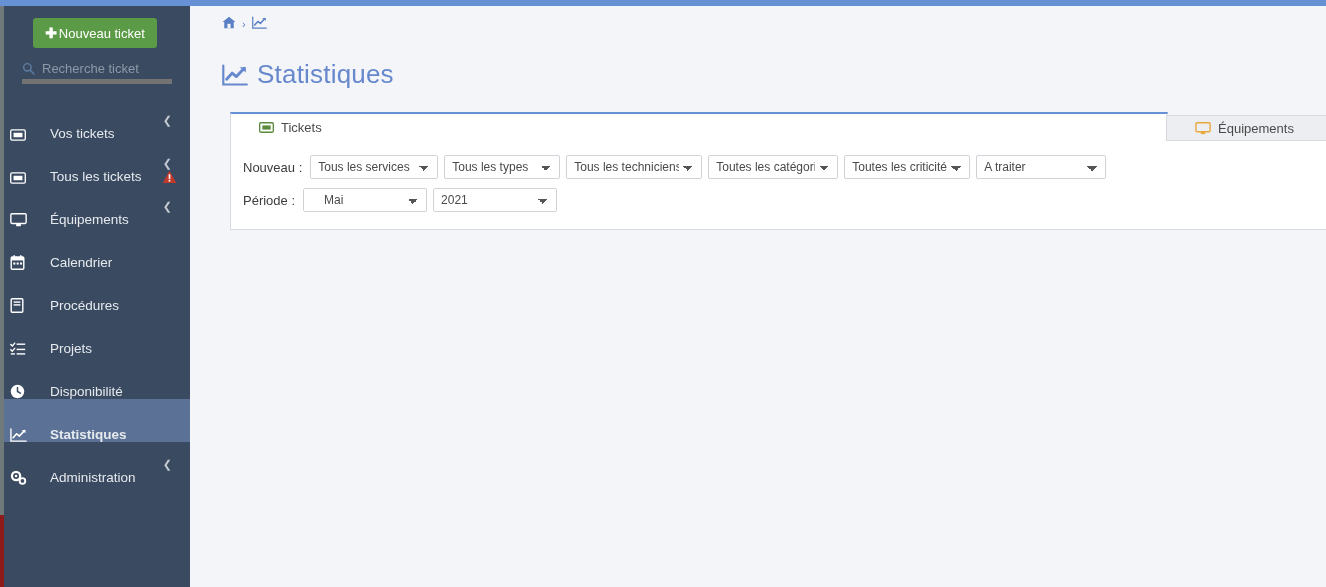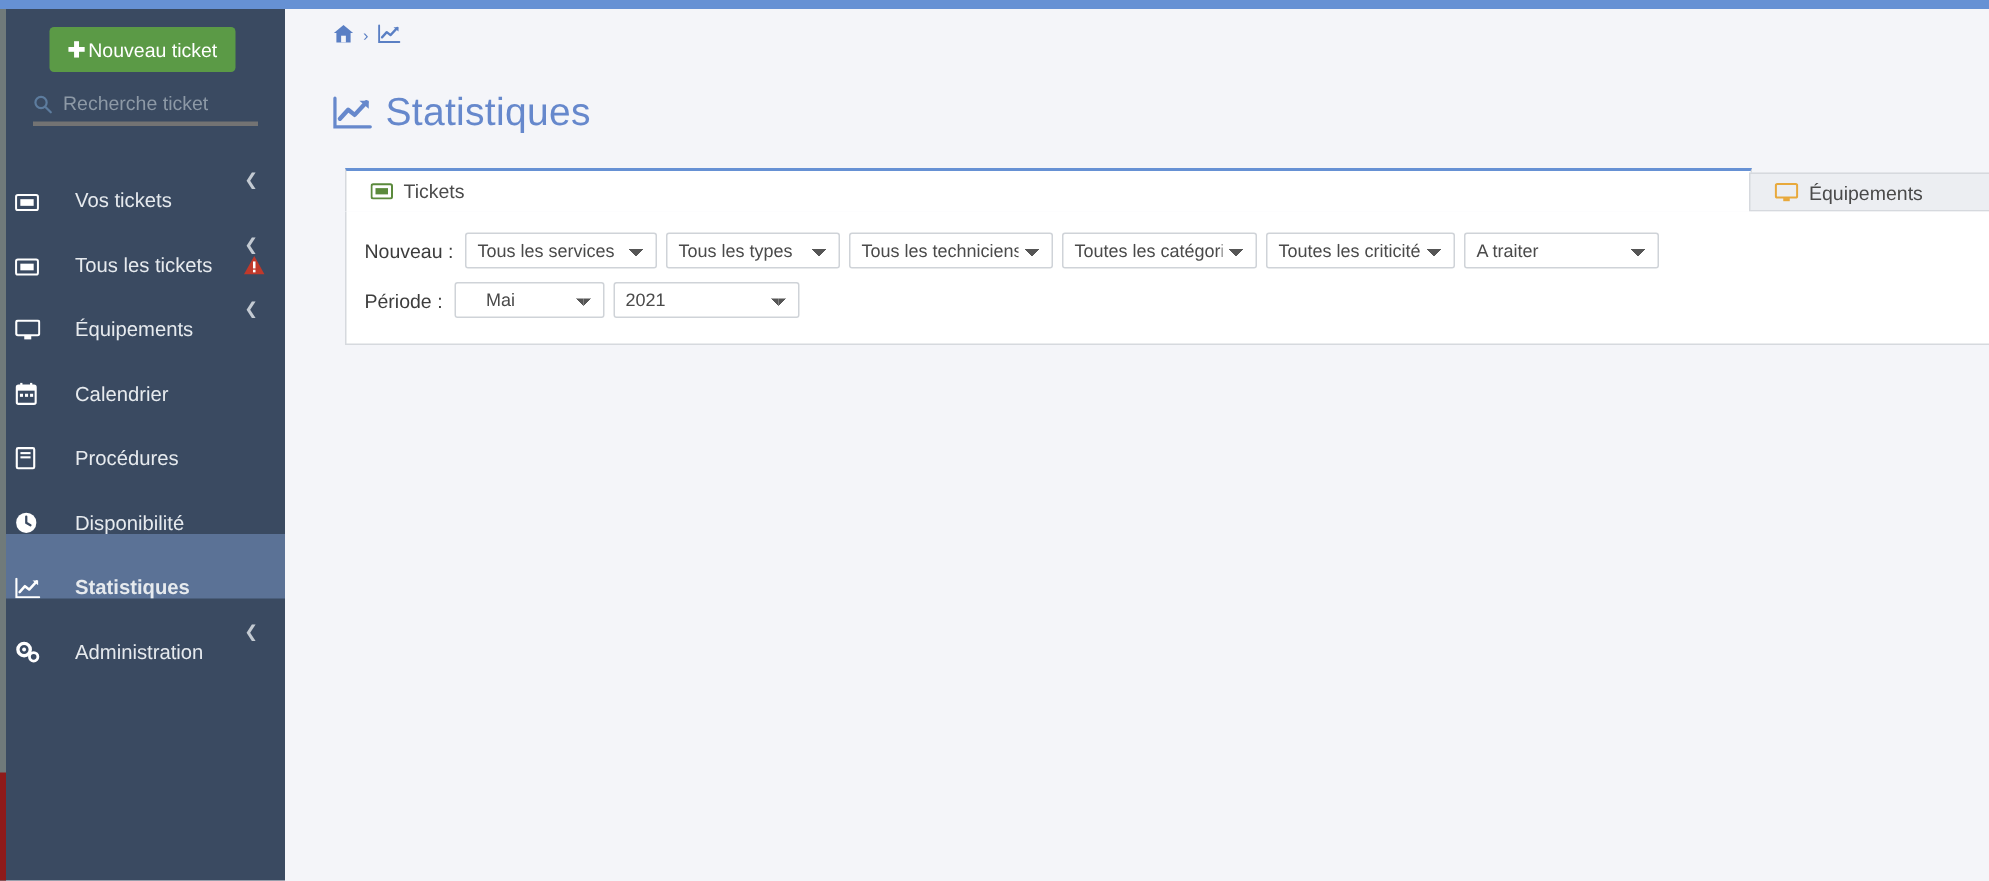--- a/index.html
+++ b/index.html
@@ -55,23 +55,23 @@
     cursor: pointer;
     line-height: 30px;
     text-align: center;
     padding: 0;
     white-space: nowrap;
   }
   #new-ticket-btn .plus { font-weight: bold; font-size: 14px; margin-right: 2px; }
 
   #search-wrap {
     margin: 14px 18px 0 22px;
-    border-bottom: 3px solid #737373;
+    border-bottom: 5px solid #737373;
     padding-bottom: 5px;
-    display: flex; align-items: flex-end;
+    display: flex; align-items: center;
     height: 22px;
   }
   #search-wrap svg { flex: 0 0 auto; margin-right: 7px; }
   #search-input {
     background: transparent; border: none; outline: none;
     color: #c7ccd3;
     font-size: 13px;
     font-family: "Liberation Sans", sans-serif;
     width: 120px; padding: 0;
   }
@@ -139,21 +139,21 @@
   
   #tabs-row {
     position: relative;
     margin: 22px 0 0 40px;
     height: 29px;
   }
   .tab {
     position: absolute; top: 0;
     height: 29px;
     display: flex; align-items: center;
-    padding: 0 16px;
+    padding: 0 28px;
     font-size: 13px;
     color: #4a4a4a;
     cursor: pointer;
     white-space: nowrap;
   }
   .tab .tab-icon { margin-right: 7px; display: inline-flex; }
   .tab.active {
     left: 0; width: 938px;
     background: #ffffff;
     border: 1px solid #d6d9de;
@@ -210,21 +210,21 @@
       calc(100% - 8px) 10px;
     background-size: 5px 5px, 5px 5px;
     background-repeat: no-repeat;
   }
   .w-services { width: 128px; }
   .w-types { width: 116px; }
   .w-techs { width: 136px; }
   .w-cats { width: 130px; }
   .w-crits { width: 126px; }
   .w-state { width: 130px; }
-  .w-month { width: 100px; padding-left: 20px; }
+  .w-month { width: 124px; padding-left: 20px; }
   .w-year { width: 124px; }
 </style>
 </head>
 <body>
 
 <div id="topbar"></div>
 
 <div id="left-rail">
   <div id="left-rail-blue"></div>
   <div id="left-rail-red"></div>
@@ -305,20 +305,33 @@
       <span class="nav-icon">
         <svg width="14" height="15" viewBox="0 0 14 16">
           <rect x="0.8" y="0.8" width="12.4" height="14.4" rx="1" fill="none" stroke="#ffffff" stroke-width="1.5"></rect>
           <rect x="3.4" y="3.6" width="7.2" height="1.5" fill="#ffffff"></rect>
           <rect x="3.4" y="6.6" width="7.2" height="1.5" fill="#ffffff"></rect>
         </svg>
       </span>
       <span class="nav-label">Procédures</span>
     </li>
 
+    <li class="nav-item">
+      <span class="nav-icon">
+        <svg width="16" height="14" viewBox="0 0 17 15">
+          <path d="M0.8 2.6 L2.4 4.2 L5 1.2" fill="none" stroke="#ffffff" stroke-width="1.5" stroke-linecap="round" stroke-linejoin="round"></path>
+          <path d="M0.8 8.2 L2.4 9.8 L5 6.8" fill="none" stroke="#ffffff" stroke-width="1.5" stroke-linecap="round" stroke-linejoin="round"></path>
+          <rect x="7" y="1.6" width="9.2" height="1.5" fill="#ffffff"></rect>
+          <rect x="7" y="7.2" width="9.2" height="1.5" fill="#ffffff"></rect>
+          <rect x="7" y="12" width="9.2" height="1.5" fill="#ffffff"></rect>
+          <rect x="0.8" y="12" width="4.4" height="1.5" fill="#ffffff"></rect>
+        </svg>
+      </span>
+      <span class="nav-label">Projets</span>
+    </li>
 
     <li class="nav-item">
       <span class="nav-icon">
         <svg width="15" height="15" viewBox="0 0 16 16">
           <circle cx="8" cy="8" r="7.2" fill="#ffffff"></circle>
           <path d="M8 3.6 L8 8 L11 9.8" fill="none" stroke="#3a4a61" stroke-width="1.6" stroke-linecap="round"></path>
         </svg>
       </span>
       <span class="nav-label">Disponibilité</span>
     </li>

